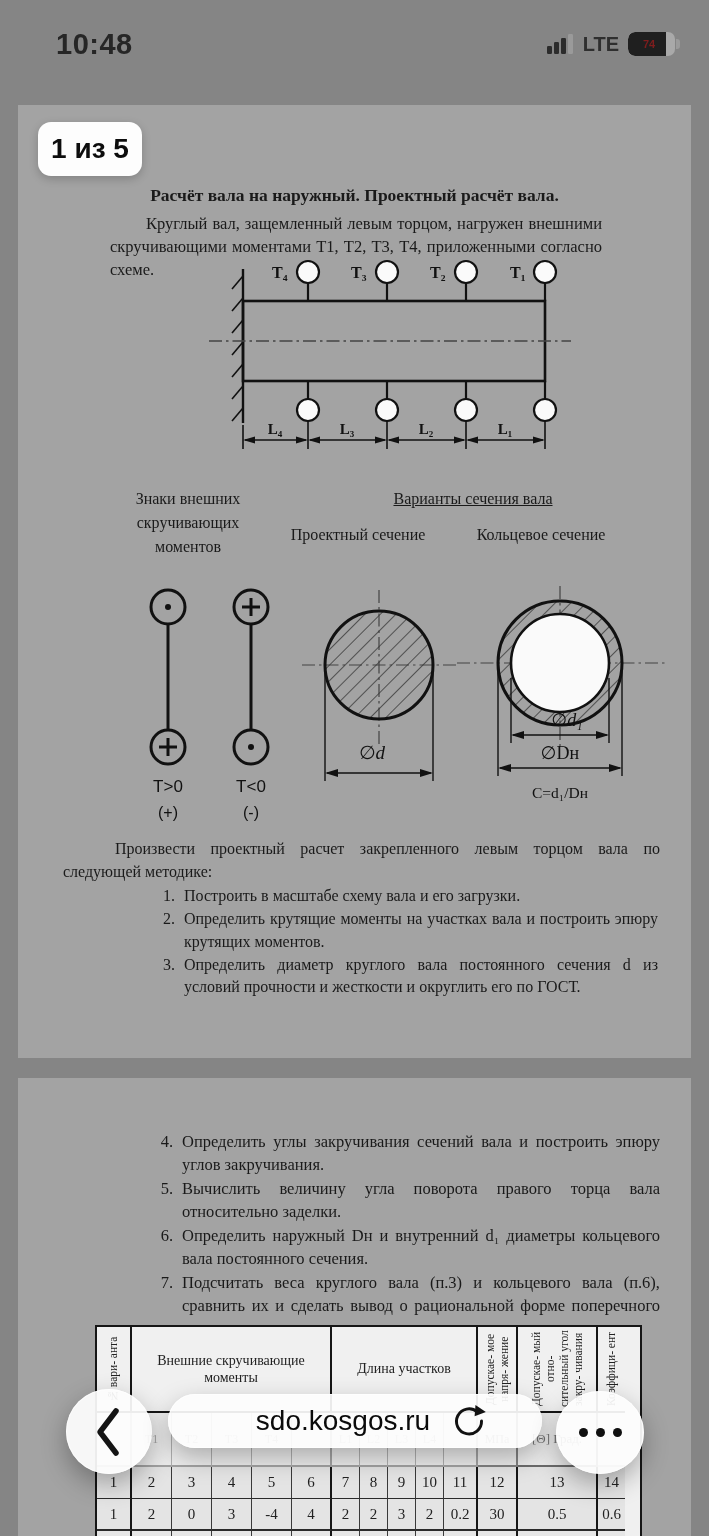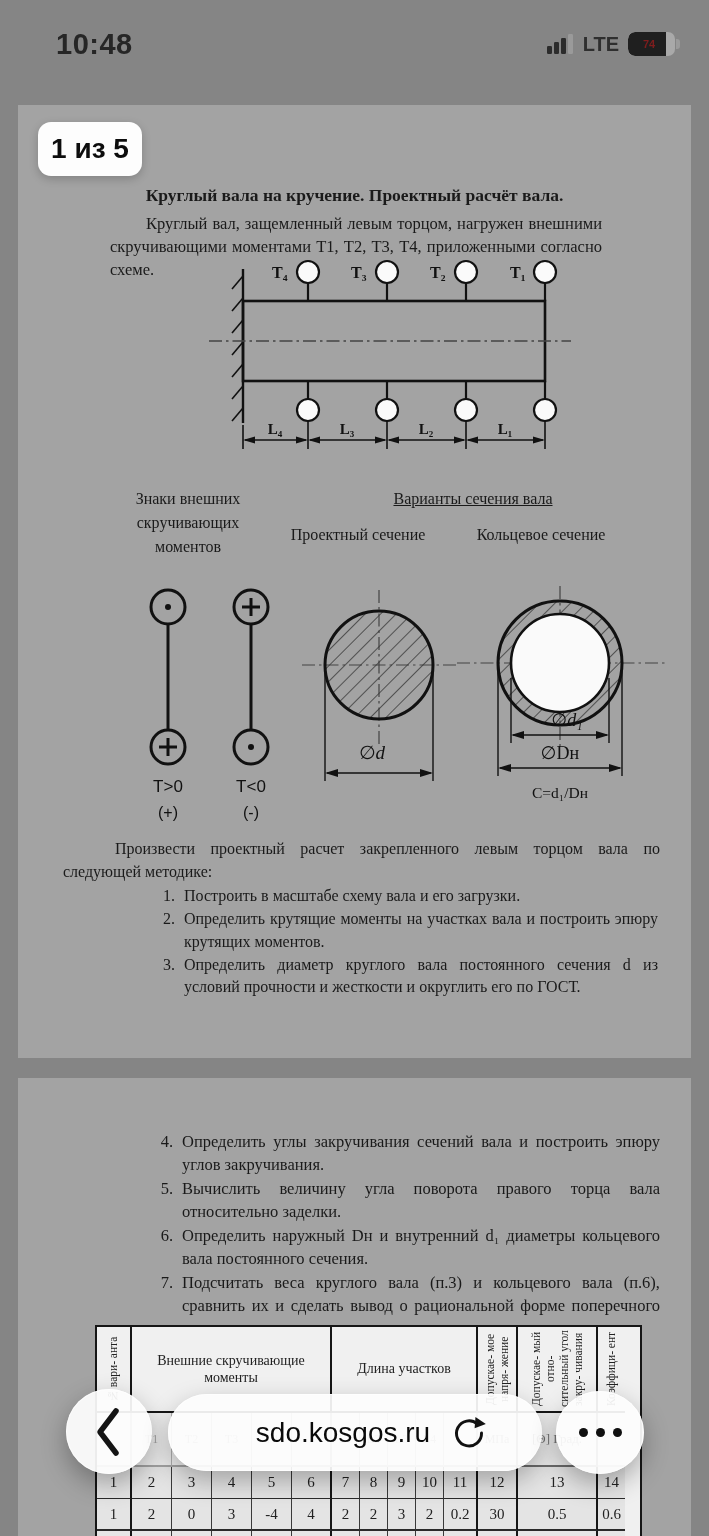--- a/index.html
+++ b/index.html
@@ -55,21 +55,21 @@
          font-size:11.5px;line-height:1.22;text-align:center;}
   .faint{opacity:.35;font-size:12px;}
   
   .nav-circle{position:absolute;border-radius:50%;background:rgba(253,253,253,.93);
               box-shadow:0 10px 26px rgba(0,0,0,.30), inset 0 0 0 1px rgba(255,255,255,.65);
               display:flex;align-items:center;justify-content:center;}
   .back-btn{left:66px;top:1389px;width:86px;height:85px;}
   .more-btn{left:556px;top:1391px;width:88px;height:83px;}
   .dots{display:flex;gap:8px;}
   .dot{width:9px;height:9px;border-radius:50%;background:#0f0f0f;}
-  .url-pill{position:absolute;left:168px;top:1394px;width:374px;height:77px;border-radius:39px;
+  .url-pill{position:absolute;left:168px;top:1394px;width:374px;height:54px;border-radius:39px;
             background:rgba(253,253,253,.92);box-shadow:0 10px 26px rgba(0,0,0,.28), inset 0 0 0 1px rgba(255,255,255,.65);
             display:flex;align-items:center;justify-content:center;}
   .url-text{font-family:"Liberation Sans","DejaVu Sans",sans-serif;font-size:28px;color:#0a0a0a;margin-left:26px;}
   .reload{margin-left:20px;margin-right:-8px;}
 </style>
 </head>
 <body>
 
 <div class="screen">
 
@@ -88,21 +88,21 @@
             <span class="batt-fill"></span>
             <span class="batt-num">74</span>
           </span>
         <span class="batt-nub"></span>
       </span>
     </div>
   </div>
 
   <div class="page page1">
     <div class="badge">1 из 5</div>
-    <div class="doc-title">Круглый вала на кручение. Проектный расчёт вала.</div>
+    <div class="doc-title">Расчёт вала на наружный. Проектный расчёт вала.</div>
     <div class="intro">Круглый вал, защемленный левым торцом, нагружен внешними скручивающими моментами Т1, Т2, Т3, Т4, приложенными согласно схеме.</div>
 
     <svg class="abs" style="left:187px;top:148px;" width="370" height="202" viewBox="0 0 370 202">
 
       <line x1="38" y1="16" x2="38" y2="170" stroke="#111" stroke-width="2.4"></line>
       <line x1="27" y1="36" x2="38" y2="23" stroke="#111" stroke-width="1.6"></line>
       <line x1="27" y1="58" x2="38" y2="45" stroke="#111" stroke-width="1.6"></line>
       <line x1="27" y1="80" x2="38" y2="67" stroke="#111" stroke-width="1.6"></line>
       <line x1="27" y1="102" x2="38" y2="89" stroke="#111" stroke-width="1.6"></line>
       <line x1="27" y1="124" x2="38" y2="111" stroke="#111" stroke-width="1.6"></line>

